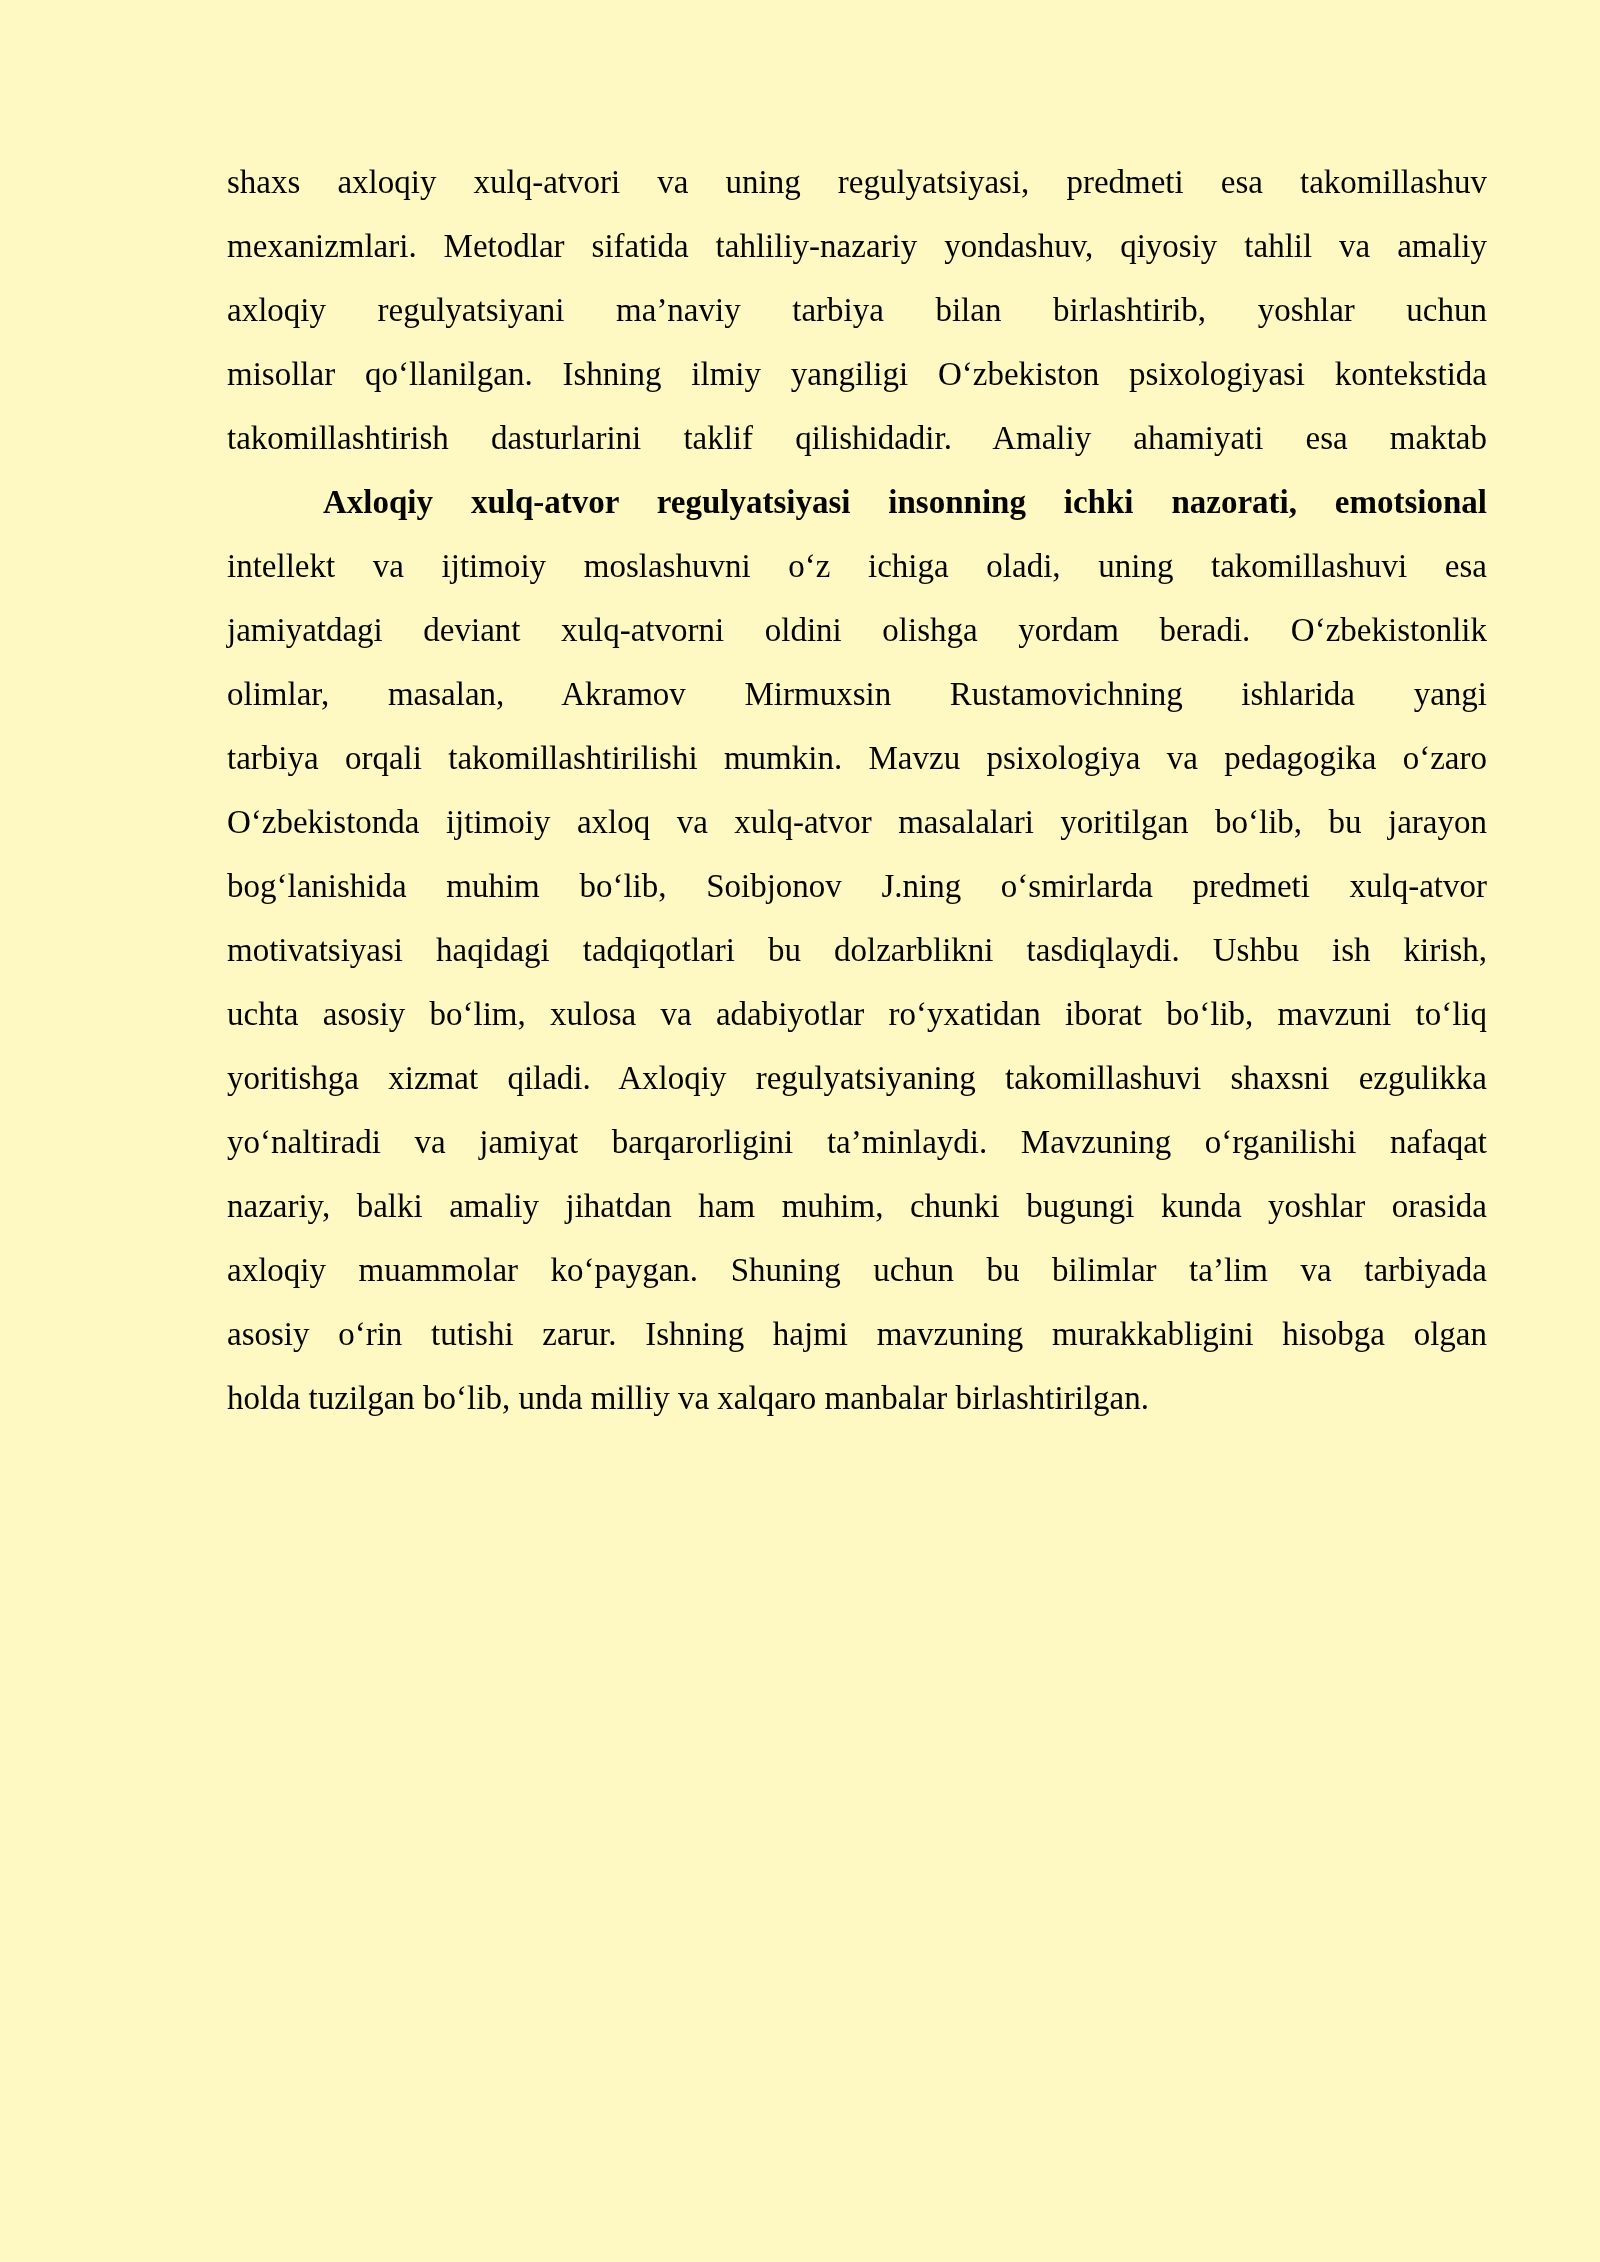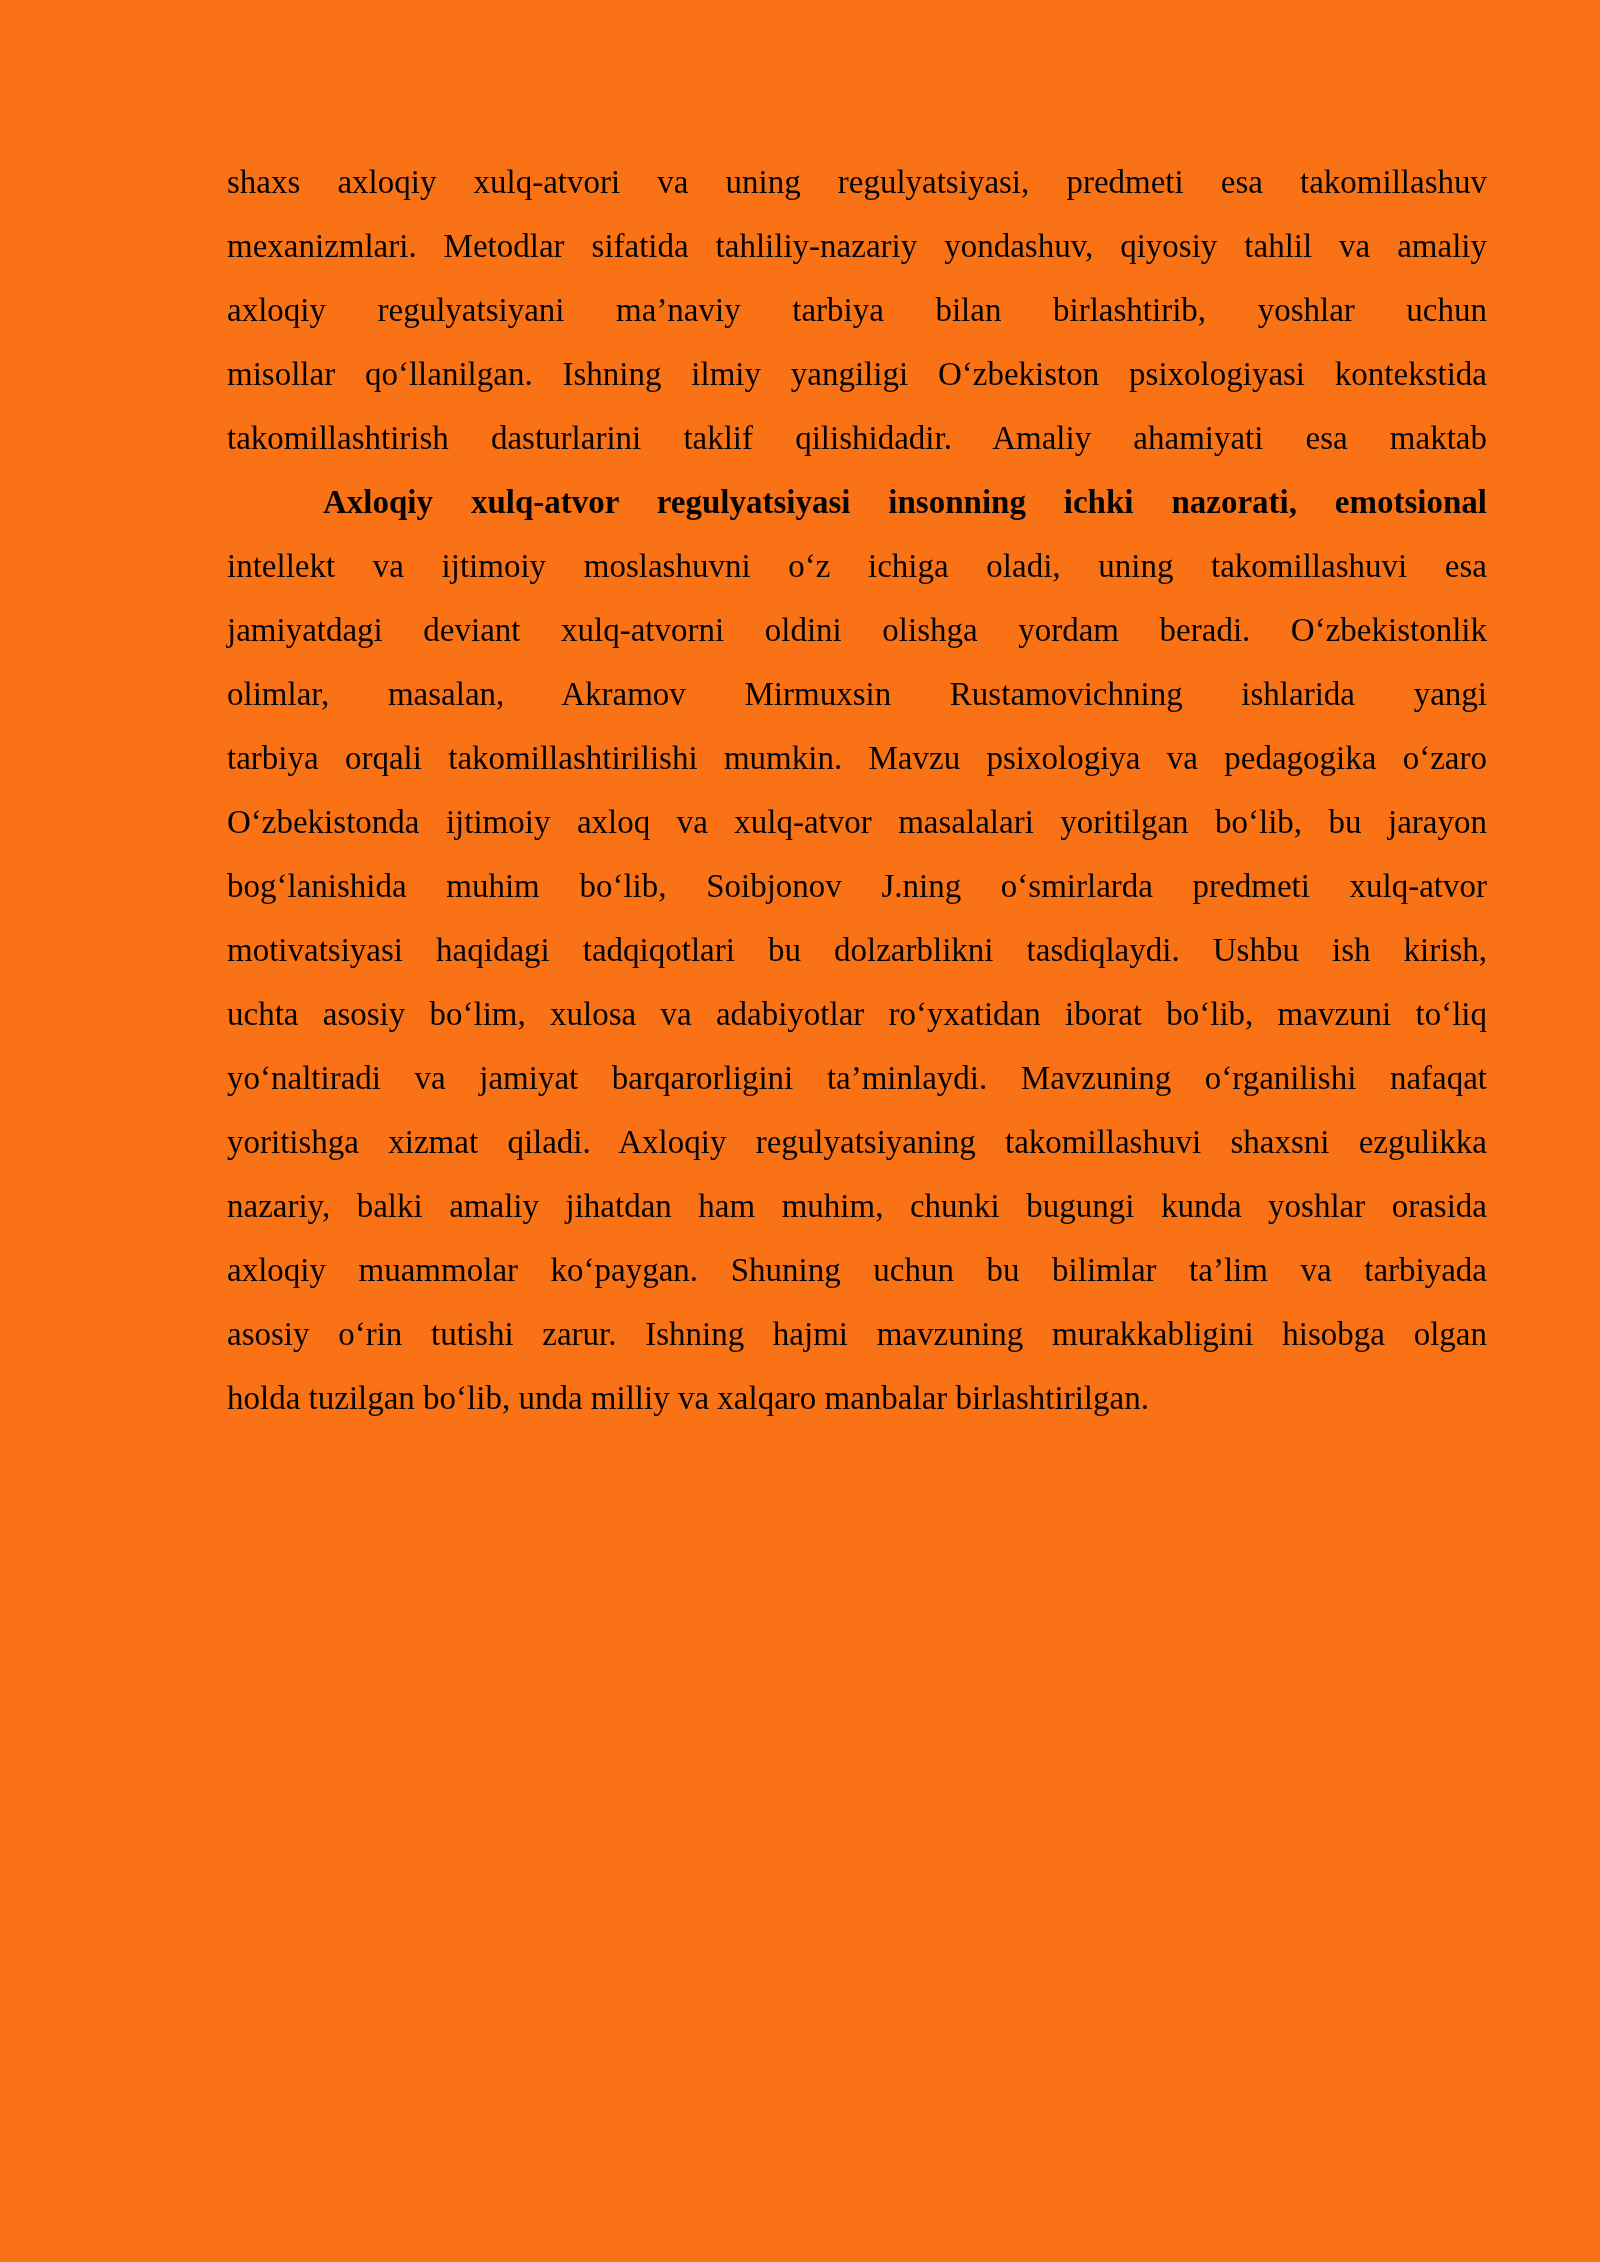--- a/index.html
+++ b/index.html
@@ -4,21 +4,21 @@
 <style>
   html, body {
     margin: 0;
     padding: 0;
     background: #ffffff;
   }
   .page {
     position: relative;
     width: 1600px;
     height: 2262px;
-    background: #f97316;
+    background: #fef9c3;
     overflow: hidden;
     font-family: "Liberation Serif", "DejaVu Serif", serif;
     color: #050505;
   }
   .text-block {
     position: absolute;
     left: 227px;
     top: 150px;
     width: 1260px;
     font-size: 33px;
@@ -59,22 +59,22 @@
     <div class="para">
       <div class="line indent">Axloqiy xulq-atvor regulyatsiyasi insonning ichki nazorati, emotsional</div>
       <div class="line">intellekt va ijtimoiy moslashuvni o‘z ichiga oladi, uning takomillashuvi esa</div>
       <div class="line">jamiyatdagi deviant xulq-atvorni oldini olishga yordam beradi. O‘zbekistonlik</div>
       <div class="line">olimlar, masalan, Akramov Mirmuxsin Rustamovichning ishlarida yangi</div>
       <div class="line">tarbiya orqali takomillashtirilishi mumkin. Mavzu psixologiya va pedagogika o‘zaro</div>
       <div class="line">O‘zbekistonda ijtimoiy axloq va xulq-atvor masalalari yoritilgan bo‘lib, bu jarayon</div>
       <div class="line">bog‘lanishida muhim bo‘lib, Soibjonov J.ning o‘smirlarda predmeti xulq-atvor</div>
       <div class="line">motivatsiyasi haqidagi tadqiqotlari bu dolzarblikni tasdiqlaydi. Ushbu ish kirish,</div>
       <div class="line">uchta asosiy bo‘lim, xulosa va adabiyotlar ro‘yxatidan iborat bo‘lib, mavzuni to‘liq</div>
+      <div class="line">yoritishga xizmat qiladi. Axloqiy regulyatsiyaning takomillashuvi shaxsni ezgulikka</div>
       <div class="line">yo‘naltiradi va jamiyat barqarorligini ta’minlaydi. Mavzuning o‘rganilishi nafaqat</div>
-      <div class="line">yoritishga xizmat qiladi. Axloqiy regulyatsiyaning takomillashuvi shaxsni ezgulikka</div>
       <div class="line">nazariy, balki amaliy jihatdan ham muhim, chunki bugungi kunda yoshlar orasida</div>
       <div class="line">axloqiy muammolar ko‘paygan. Shuning uchun bu bilimlar ta’lim va tarbiyada</div>
       <div class="line">asosiy o‘rin tutishi zarur. Ishning hajmi mavzuning murakkabligini hisobga olgan</div>
       <div class="line lastline">holda tuzilgan bo‘lib, unda milliy va xalqaro manbalar birlashtirilgan.</div>
     </div>
 
   </div>
 </div>
 
 </body></html>

